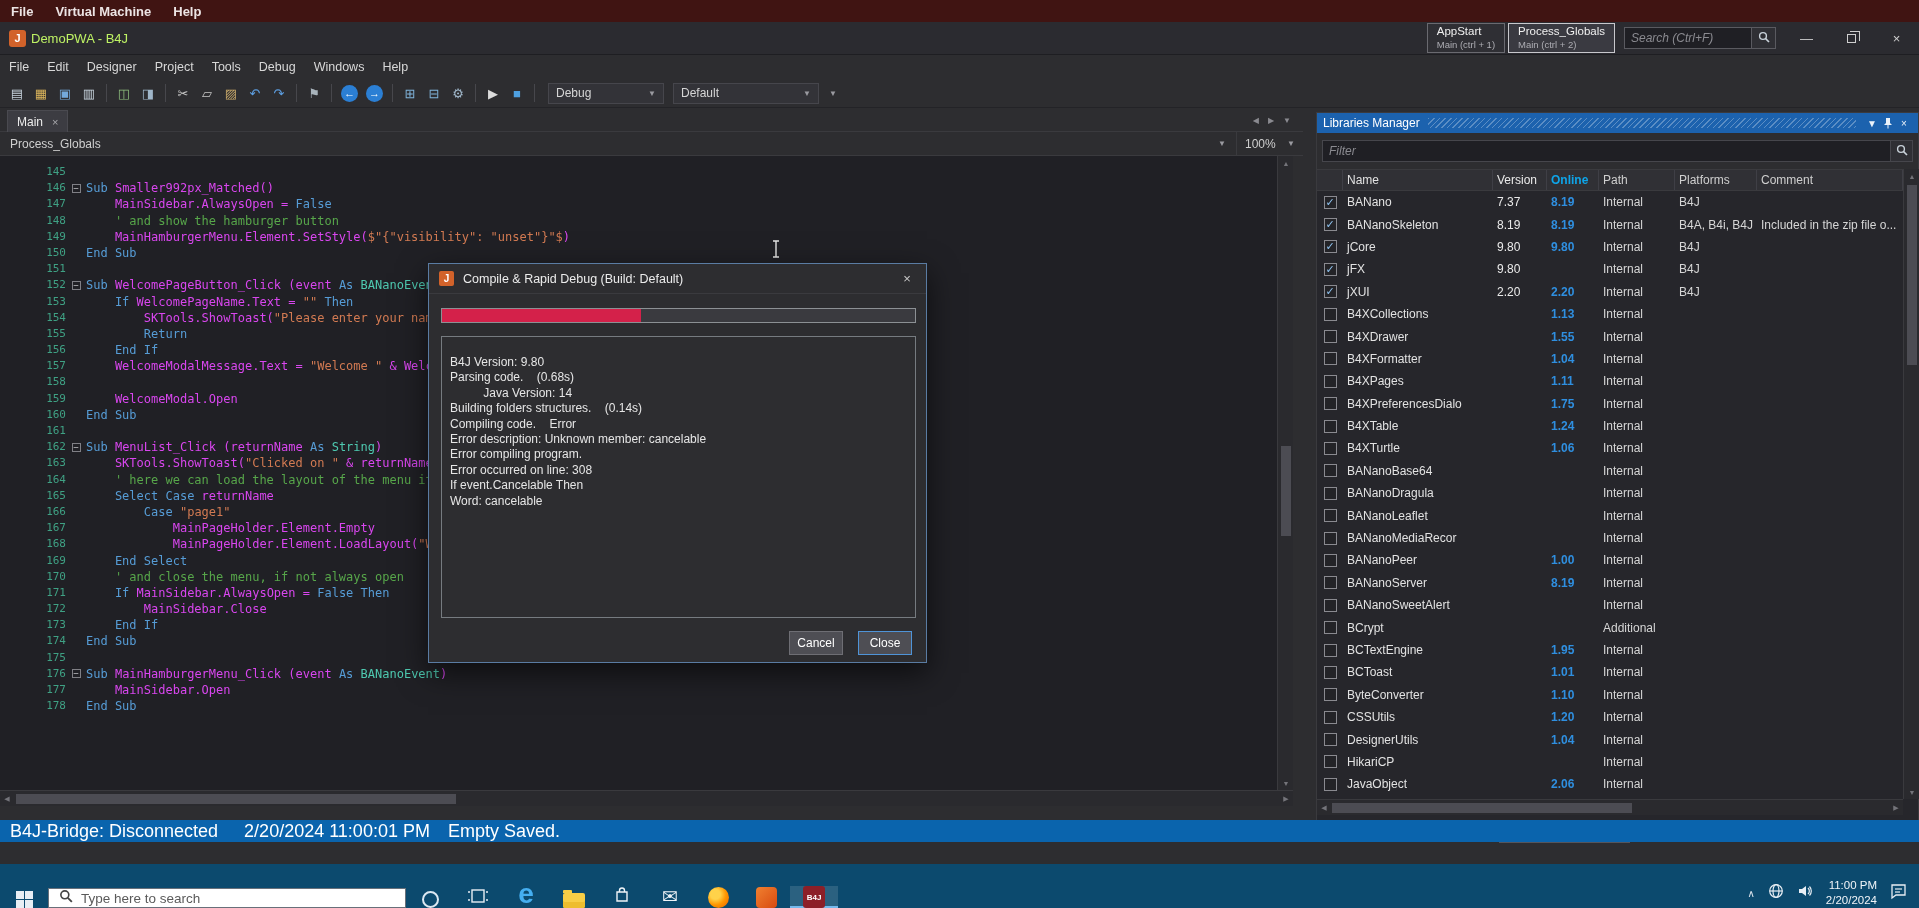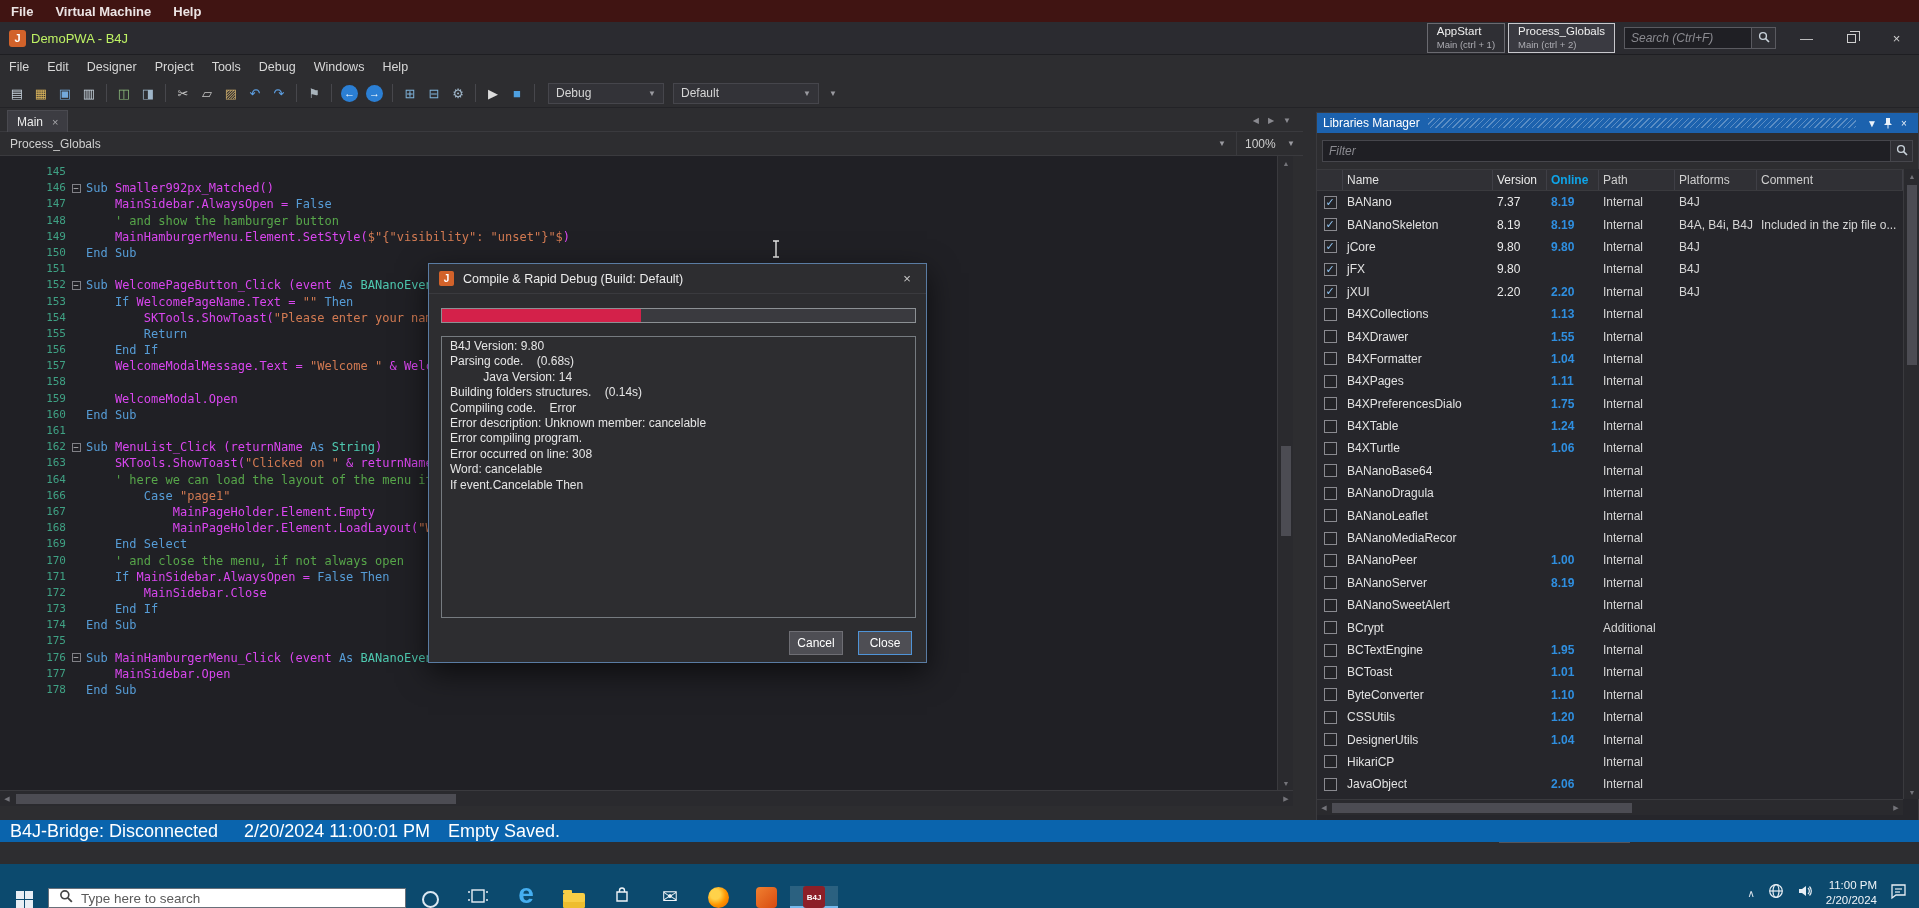--- a/index.html
+++ b/index.html
@@ -71,21 +71,21 @@
   #ed-hthumb{left:16px;width:440px}
 
   
   #dialog{position:absolute;left:428px;top:155px;width:499px;height:400px;background:#2d2d30;border:1px solid #5a7ca3;box-shadow:0 10px 28px rgba(0,0,0,.6);z-index:50}
   .dlg-title{position:absolute;left:0;top:0;width:100%;height:30px;display:flex;align-items:center;border-bottom:1px solid #3a3a3e}
   .dlg-icon{width:15px;height:15px;margin-left:10px;background:#d2622a;border-radius:2px;color:#fff;font-size:10px;font-weight:bold;display:flex;align-items:center;justify-content:center}
   .dlg-title-text{margin-left:9px;color:#ececec;font-size:12.5px}
   .dlg-close{margin-left:auto;width:38px;height:30px;display:flex;align-items:center;justify-content:center;color:#c9c9c9;font-size:13px}
   .dlg-progress{position:absolute;left:12px;top:44px;width:475px;height:15px;background:#3a3a3f;border:1px solid #8c9094}
   .dlg-progress-fill{height:100%;background:#d4214a}
-  .dlg-log{position:absolute;left:12px;top:72px;width:475px;height:282px;border:1px solid #767b80;padding:2px 8px;overflow:hidden}
+  .dlg-log{position:absolute;left:12px;top:72px;width:475px;height:282px;border:1px solid #767b80;padding:18px 8px;overflow:hidden}
   .log-line{color:#e6e6e6;font-size:12px;line-height:15.4px;white-space:pre}
   .dlg-btn{position:absolute;top:367px;width:54px;height:24px;background:#4e4e54;border:1px solid #6e6e74;color:#fff;font-size:12px;display:flex;align-items:center;justify-content:center}
   .dlg-btn.cancel{left:360px}
   .dlg-btn.close{left:429px;border-color:#4f94d8}
 
   
   #rightpanel{position:absolute;left:1316px;top:4px;width:603px;height:726px;background:#26262b;border:1px solid #3a3a3e}
   .rp-title{position:absolute;left:0;top:0;width:601px;height:20px;background:#1c62ae;display:flex;align-items:center;padding:0 6px;color:#fff;font-size:12px}
   .rp-title-tex{white-space:nowrap}
   .rp-hatch{flex:1;height:10px;margin:0 8px;background:repeating-linear-gradient(135deg,rgba(255,255,255,.28) 0 1px,transparent 1px 4px)}
@@ -278,20 +278,21 @@
           <div class="code-row"><span class="ln">155</span><span class="fold"></span><span class="txt"><span class="tk-k">        Return</span></span></div>
           <div class="code-row"><span class="ln">156</span><span class="fold"></span><span class="txt"><span class="tk-k">    End If</span></span></div>
           <div class="code-row"><span class="ln">157</span><span class="fold"></span><span class="txt"><span class="tk-p">    WelcomeModalMessage.Text = </span><span class="tk-s">"Welcome "</span><span class="tk-p"> &amp; WelcomePageName.Text</span></span></div>
           <div class="code-row"><span class="ln">158</span><span class="fold"></span><span class="txt"></span></div>
           <div class="code-row"><span class="ln">159</span><span class="fold"></span><span class="txt"><span class="tk-p">    WelcomeModal.Open</span></span></div>
           <div class="code-row"><span class="ln">160</span><span class="fold"></span><span class="txt"><span class="tk-k">End Sub</span></span></div>
           <div class="code-row"><span class="ln">161</span><span class="fold"></span><span class="txt"></span></div>
           <div class="code-row"><span class="ln">162</span><span class="fold"><span class="fold-box">−</span></span><span class="txt"><span class="tk-k">Sub</span><span class="tk-p"> MenuList_Click (returnName </span><span class="tk-k">As</span><span class="tk-t"> String</span><span class="tk-p">)</span></span></div>
           <div class="code-row"><span class="ln">163</span><span class="fold"></span><span class="txt"><span class="tk-p">    SKTools.ShowToast(</span><span class="tk-s">"Clicked on "</span><span class="tk-p"> &amp; returnName)</span></span></div>
           <div class="code-row"><span class="ln">164</span><span class="fold"></span><span class="txt"><span class="tk-c">    ' here we can load the layout of the menu item</span></span></div>
+          <div class="code-row"><span class="ln">165</span><span class="fold"></span><span class="txt"><span class="tk-k">    Select Case</span><span class="tk-p"> returnName</span></span></div>
           <div class="code-row"><span class="ln">166</span><span class="fold"></span><span class="txt"><span class="tk-k">        Case</span><span class="tk-s"> "page1"</span></span></div>
           <div class="code-row"><span class="ln">167</span><span class="fold"></span><span class="txt"><span class="tk-p">            MainPageHolder.Element.Empty</span></span></div>
           <div class="code-row"><span class="ln">168</span><span class="fold"></span><span class="txt"><span class="tk-p">            MainPageHolder.Element.LoadLayout(</span><span class="tk-s">"Welcome"</span><span class="tk-p">)</span></span></div>
           <div class="code-row"><span class="ln">169</span><span class="fold"></span><span class="txt"><span class="tk-k">    End Select</span></span></div>
           <div class="code-row"><span class="ln">170</span><span class="fold"></span><span class="txt"><span class="tk-c">    ' and close the menu, if not always open</span></span></div>
           <div class="code-row"><span class="ln">171</span><span class="fold"></span><span class="txt"><span class="tk-k">    If</span><span class="tk-p"> MainSidebar.AlwaysOpen = </span><span class="tk-k">False</span><span class="tk-k"> Then</span></span></div>
           <div class="code-row"><span class="ln">172</span><span class="fold"></span><span class="txt"><span class="tk-p">        MainSidebar.Close</span></span></div>
           <div class="code-row"><span class="ln">173</span><span class="fold"></span><span class="txt"><span class="tk-k">    End If</span></span></div>
           <div class="code-row"><span class="ln">174</span><span class="fold"></span><span class="txt"><span class="tk-k">End Sub</span></span></div>
           <div class="code-row"><span class="ln">175</span><span class="fold"></span><span class="txt"></span></div>
@@ -691,22 +692,22 @@
       </div>
       <div class="dlg-log">
           <div class="log-line">B4J Version: 9.80</div>
           <div class="log-line">Parsing code.    (0.68s)</div>
           <div class="log-line">          Java Version: 14</div>
           <div class="log-line">Building folders structures.    (0.14s)</div>
           <div class="log-line">Compiling code.    Error</div>
           <div class="log-line">Error description: Unknown member: cancelable</div>
           <div class="log-line">Error compiling program.</div>
           <div class="log-line">Error occurred on line: 308</div>
+          <div class="log-line">If event.Cancelable Then</div>
           <div class="log-line">Word: cancelable</div>
-          <div class="log-line">If event.Cancelable Then</div>
         </div>
       <div class="dlg-btn cancel">Cancel</div>
       <div class="dlg-btn close">Close</div>
     </div>
 
   </div>
 
   <div id="statusbar">
     <span class="sb1">B4J-Bridge: Disconnected</span>
     <span class="sb2">2/20/2024 11:00:01 PM</span>

